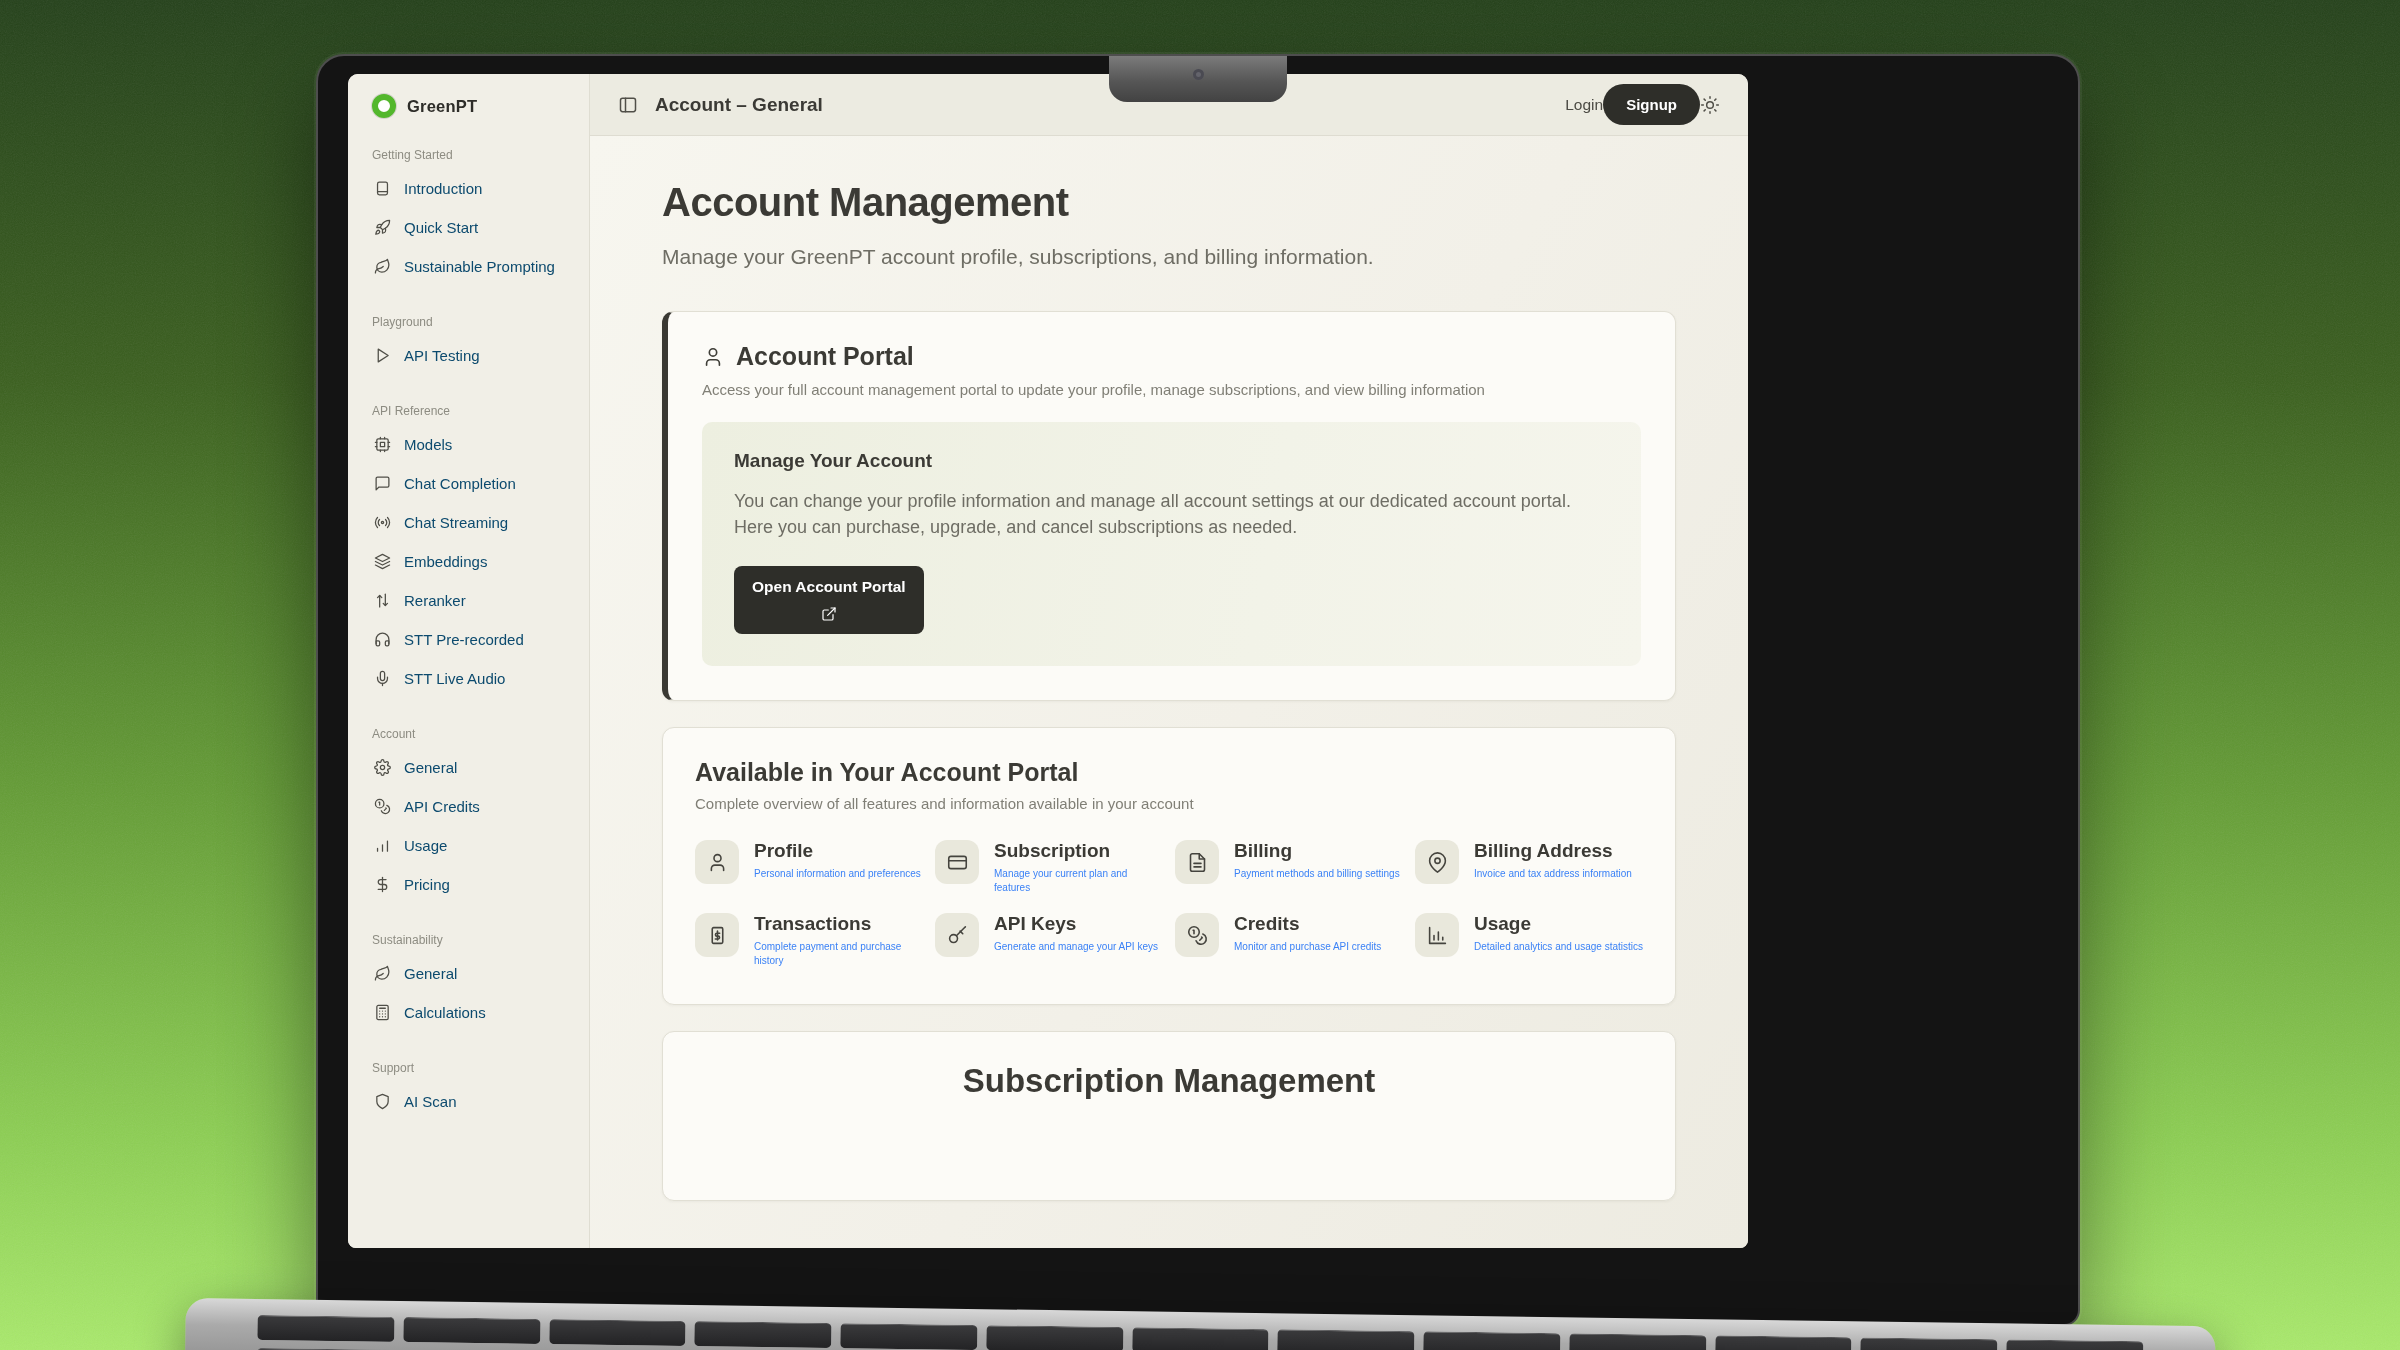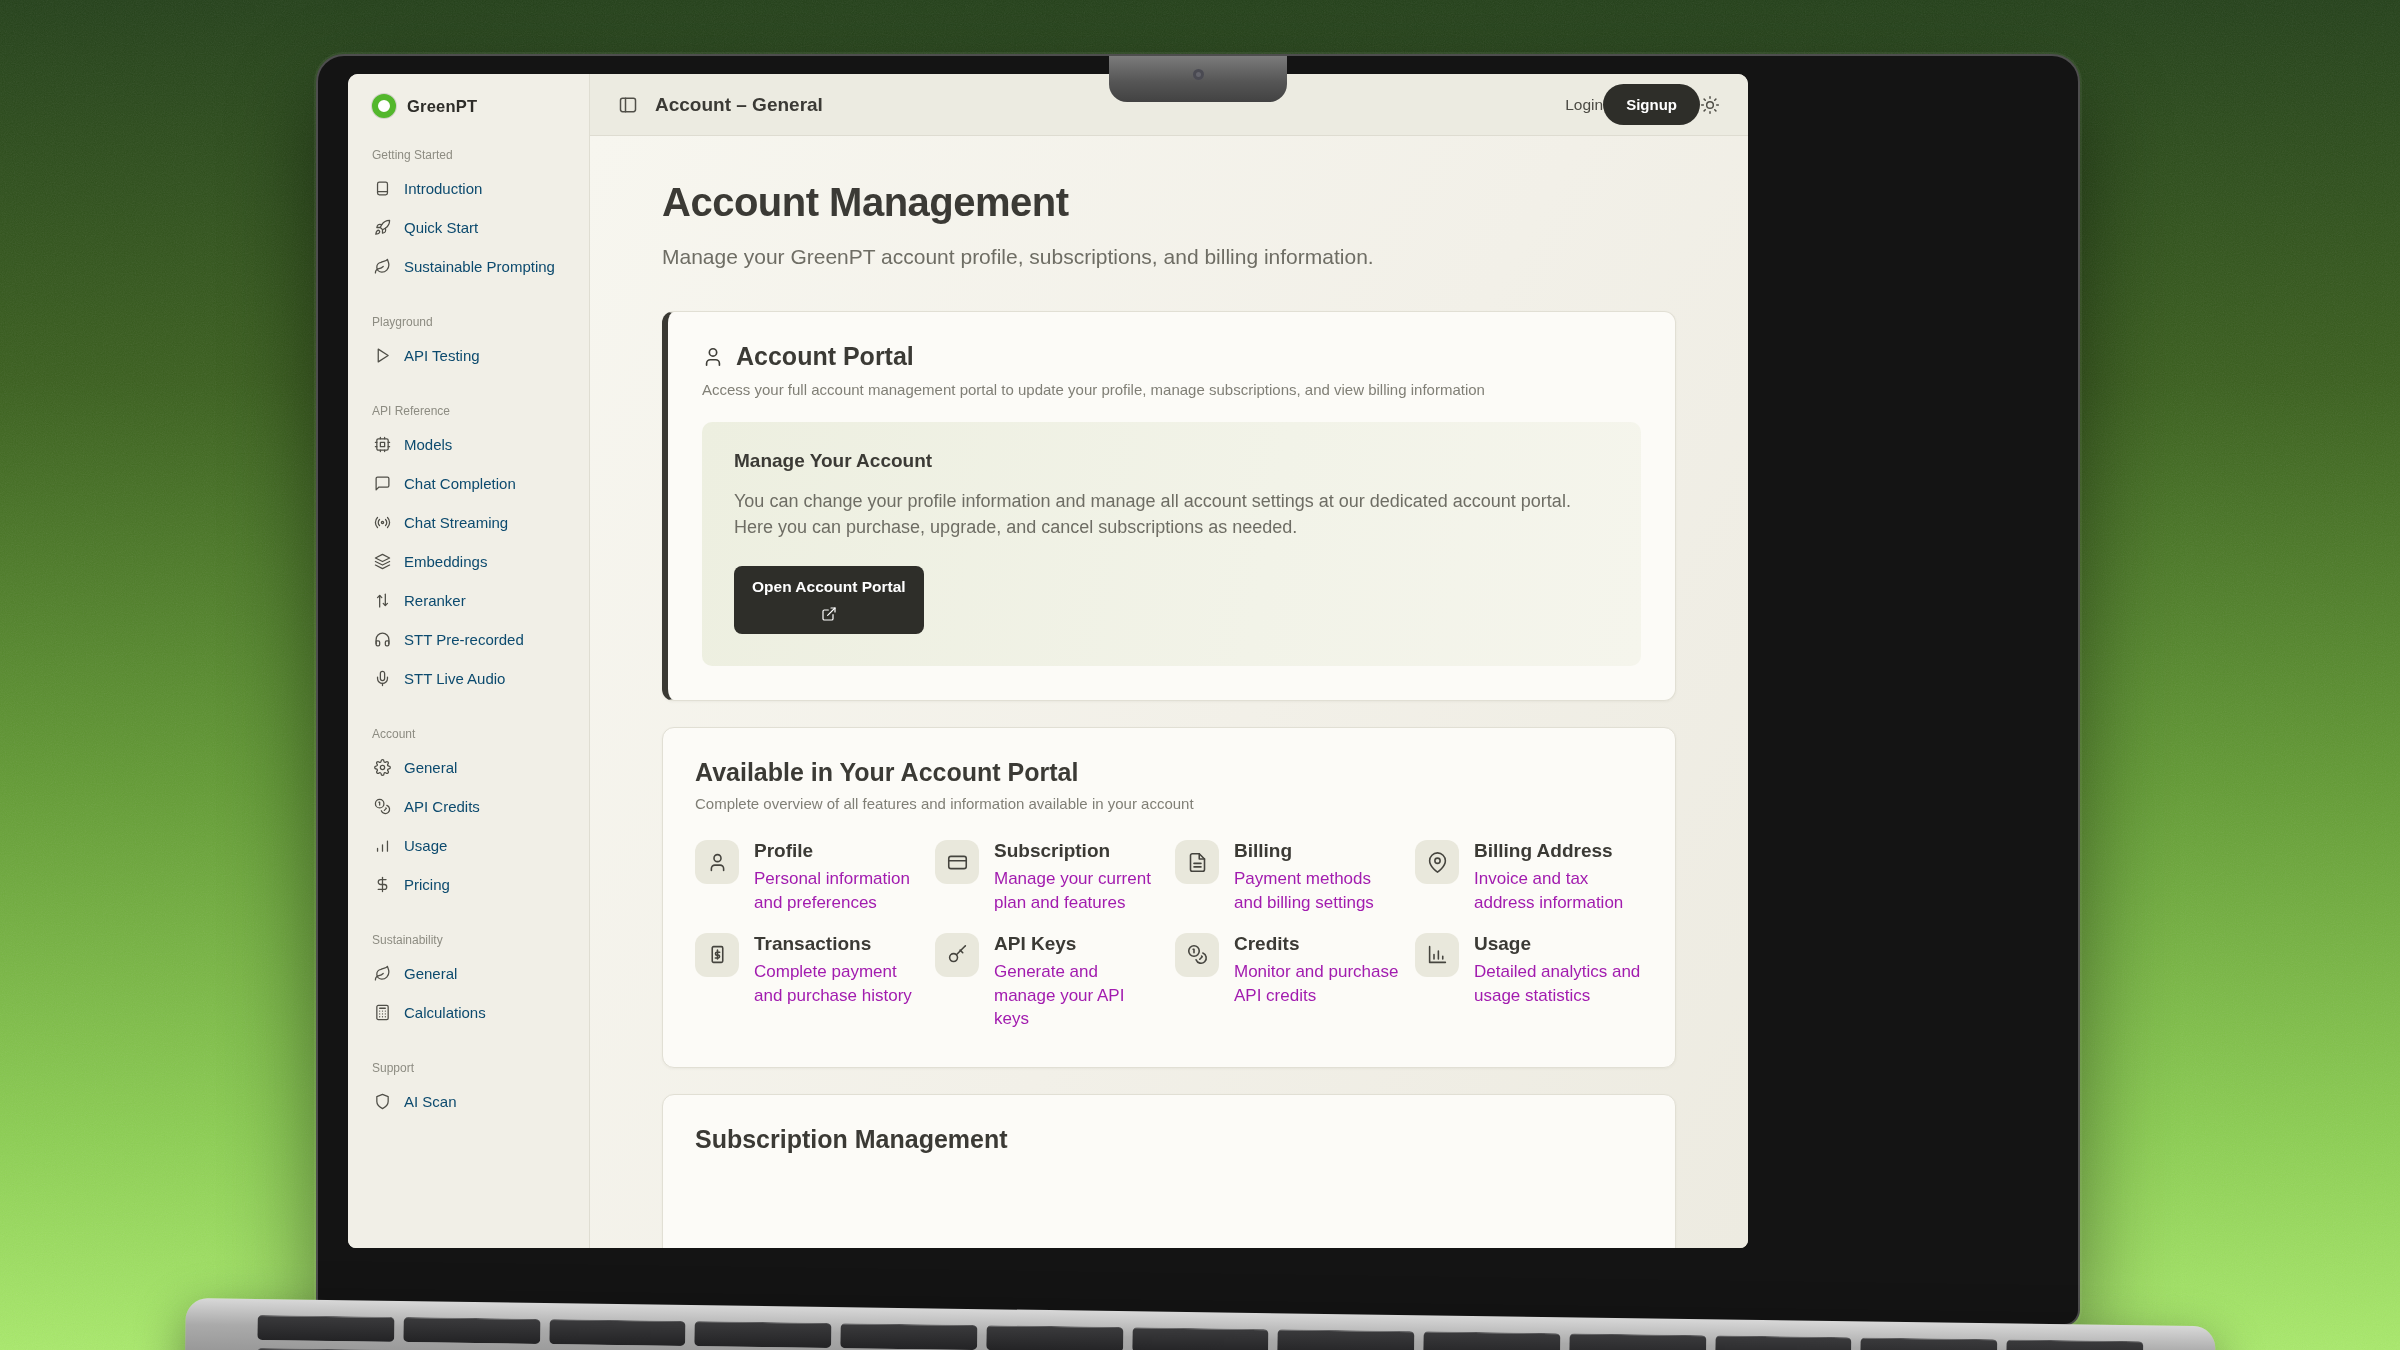--- a/index.html
+++ b/index.html
@@ -80,24 +80,24 @@
   .btn-ic { width:16px; height:16px; flex:0 0 16px; }
 
   .card-features { margin-top:26px; padding:30px 32px 36px; }
   .features-title { font-size:25px; font-weight:700; }
   .features-sub { margin-top:8px; font-size:15px; color:#807f76; }
   .features-grid { margin-top:28px; display:grid; grid-template-columns:repeat(4,1fr); column-gap:12px; row-gap:18px; }
   .feat { display:flex; gap:15px; align-items:flex-start; }
   .feat-tile { flex:0 0 44px; width:44px; height:44px; border-radius:12px; background:#e9e8dc; display:flex; align-items:center; justify-content:center; color:#45443e; }
   .feat-tile svg { width:21px; height:21px; }
   .feat-title { font-size:19px; font-weight:700; }
-  .feat-desc { margin-top:5px; font-size:17px; line-height:1.4; color:#a21caf; max-width:258px; }
+  .feat-desc { margin-top:5px; font-size:10px; line-height:1.4; color:#3b82f6; max-width:258px; }
 
   .card-subs { margin-top:26px; padding:30px 32px; height:170px; }
-  .subs-title { font-size:25px; font-weight:700; }
+  .subs-title { font-size:33px; font-weight:700;text-align:center; }
 </style>
 </head>
 <body>
 
 <div class="stage">
   <div class="screen">
     <div class="app">
 
       <aside class="sidebar">
         <div class="logo">

